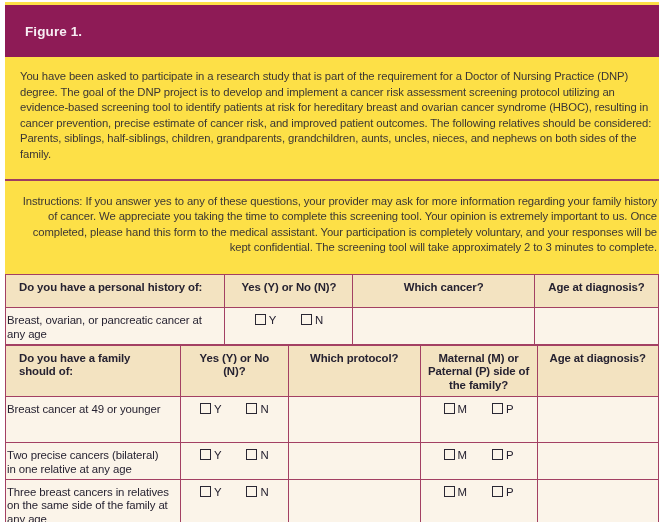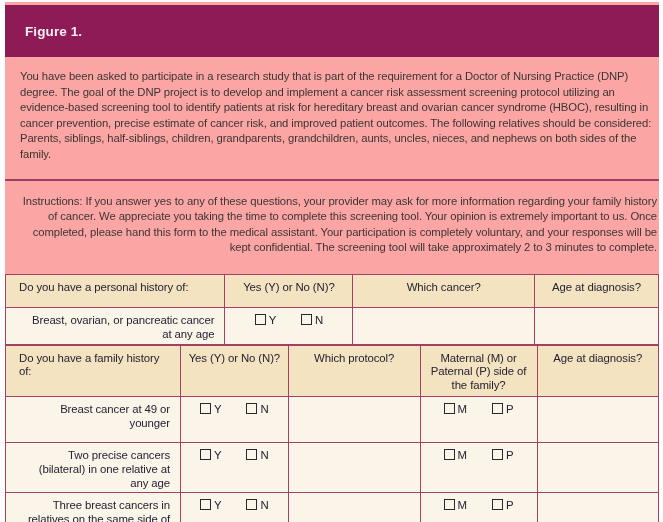--- a/index.html
+++ b/index.html
@@ -2,51 +2,51 @@
 <html><head>
 <meta charset="utf-8">
 <style>
   html,body{margin:0;padding:0;}
   body{
     width:663px;height:522px;background:#ffffff;overflow:hidden;
     font-family:"Liberation Sans",sans-serif;
   }
   .page{
     position:relative;width:654px;height:520px;margin:2px 0 0 5px;
-    background:#fca5a5;overflow:hidden;
+    background:#fde047;overflow:hidden;
   }
   .figure-header{
     height:52px;margin-top:3px;background:#8E1B56;color:#F7EDF3;
     display:flex;align-items:center;padding:0 20px;font-size:13.5px;
     letter-spacing:.1px;
   }
   .fig-label{font-weight:bold;margin-right:5px;white-space:pre;}
   .para{
     margin:12px 2px 0 15px;font-size:11.3px;line-height:15.6px;
     color:#3B3634;letter-spacing:-0.1px;
   }
   .para.instructions{margin-top:13px;text-align:right;}
   .divider{height:0;border-top:2px solid #9E3E62;margin-top:16px;}
   table.tbl{
     width:100%;border-collapse:collapse;table-layout:fixed;
   }
   table.tbl-personal{margin-top:18px;}
   table.tbl-family{margin-top:0;}
   .tbl th,.tbl td{border:1.6px solid #A34063;box-sizing:border-box;}
   .tbl th{
-    background:#F3E3C1;font-weight:normal;font-size:11.4px;color:#262231;
+    background:#F3E3C1;font-weight:bold;font-size:11.4px;color:#262231;
     padding:6px 6px 4px 6px;vertical-align:top;text-align:center;
     line-height:13.5px;letter-spacing:-0.1px;
   }
   .tbl th.left{text-align:left;padding-left:13px;padding-right:14px;}
   .tbl td{
     background:#FBF4E9;font-size:11.4px;color:#262231;vertical-align:top;
     padding:6px 4px 2px 4px;line-height:13.8px;letter-spacing:-0.1px;
   }
-  .tbl td.q{text-align:right;padding-left:15px;padding-right:10px;}
+  .tbl td.q{text-align:left;padding-left:1px;padding-right:10px;}
   .tbl td.cb-cell{text-align:center;}
   .hdr1 th{height:33px;}
   .row-p1 td{height:33px;}
   .hdr2 th{height:46px;}
   .row-f1 td{height:46px;}
   .row-f2 td{height:33px;}
   .row-f3 td{height:53px;}
   .cb{
     display:inline-block;width:9px;height:9px;border:1.6px solid #2A2733;
     background:#FBF4E9;vertical-align:-1px;margin-right:3px;
@@ -100,21 +100,21 @@
   <table class="tbl tbl-family">
     <colgroup>
       <col style="width:26.8%">
         <col style="width:16.5%">
         <col style="width:20.2%">
         <col style="width:17.9%">
         <col style="width:18.6%">
     </colgroup>
     <thead>
       <tr class="hdr2">
-        <th class="left">Do you have a family history of:</th>
+        <th class="left">Do you have a family should of:</th>
         <th>Yes (Y) or No (N)?</th>
         <th>Which protocol?</th>
         <th>Maternal (M) or Paternal (P) side of the family?</th>
         <th>Age at diagnosis?</th>
       </tr>
     </thead>
     <tbody>
       <tr class="row-f1">
         <td class="q">Breast cancer at 49 or younger</td>
         <td class="cb-cell">

